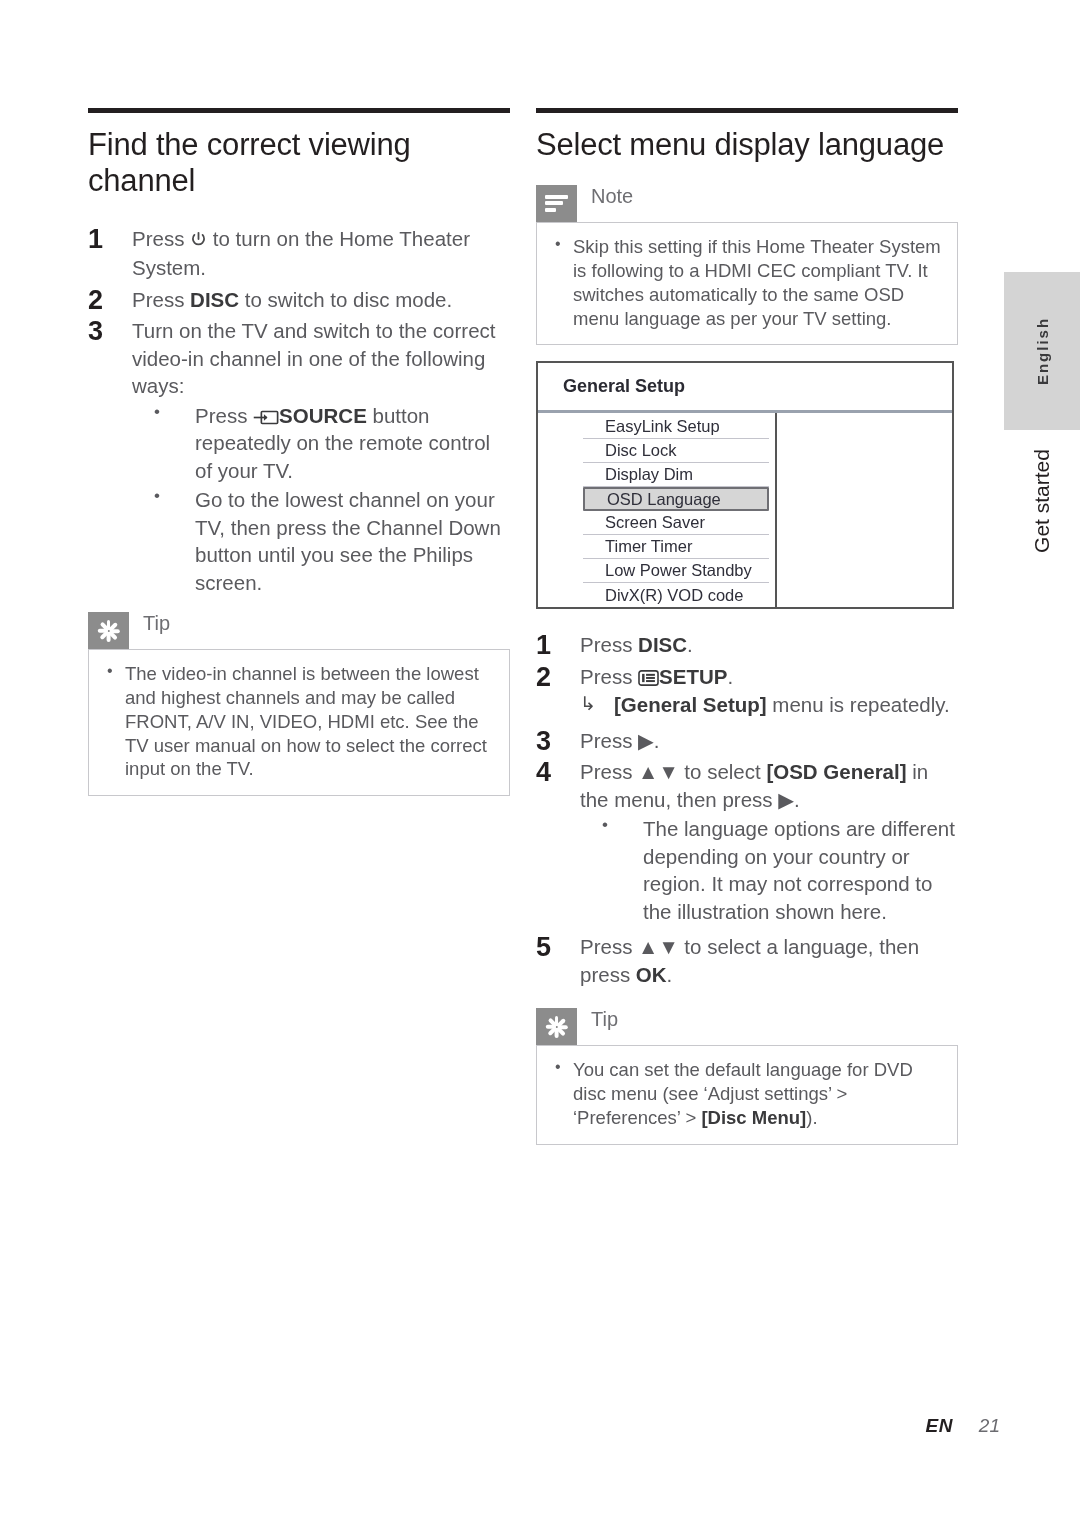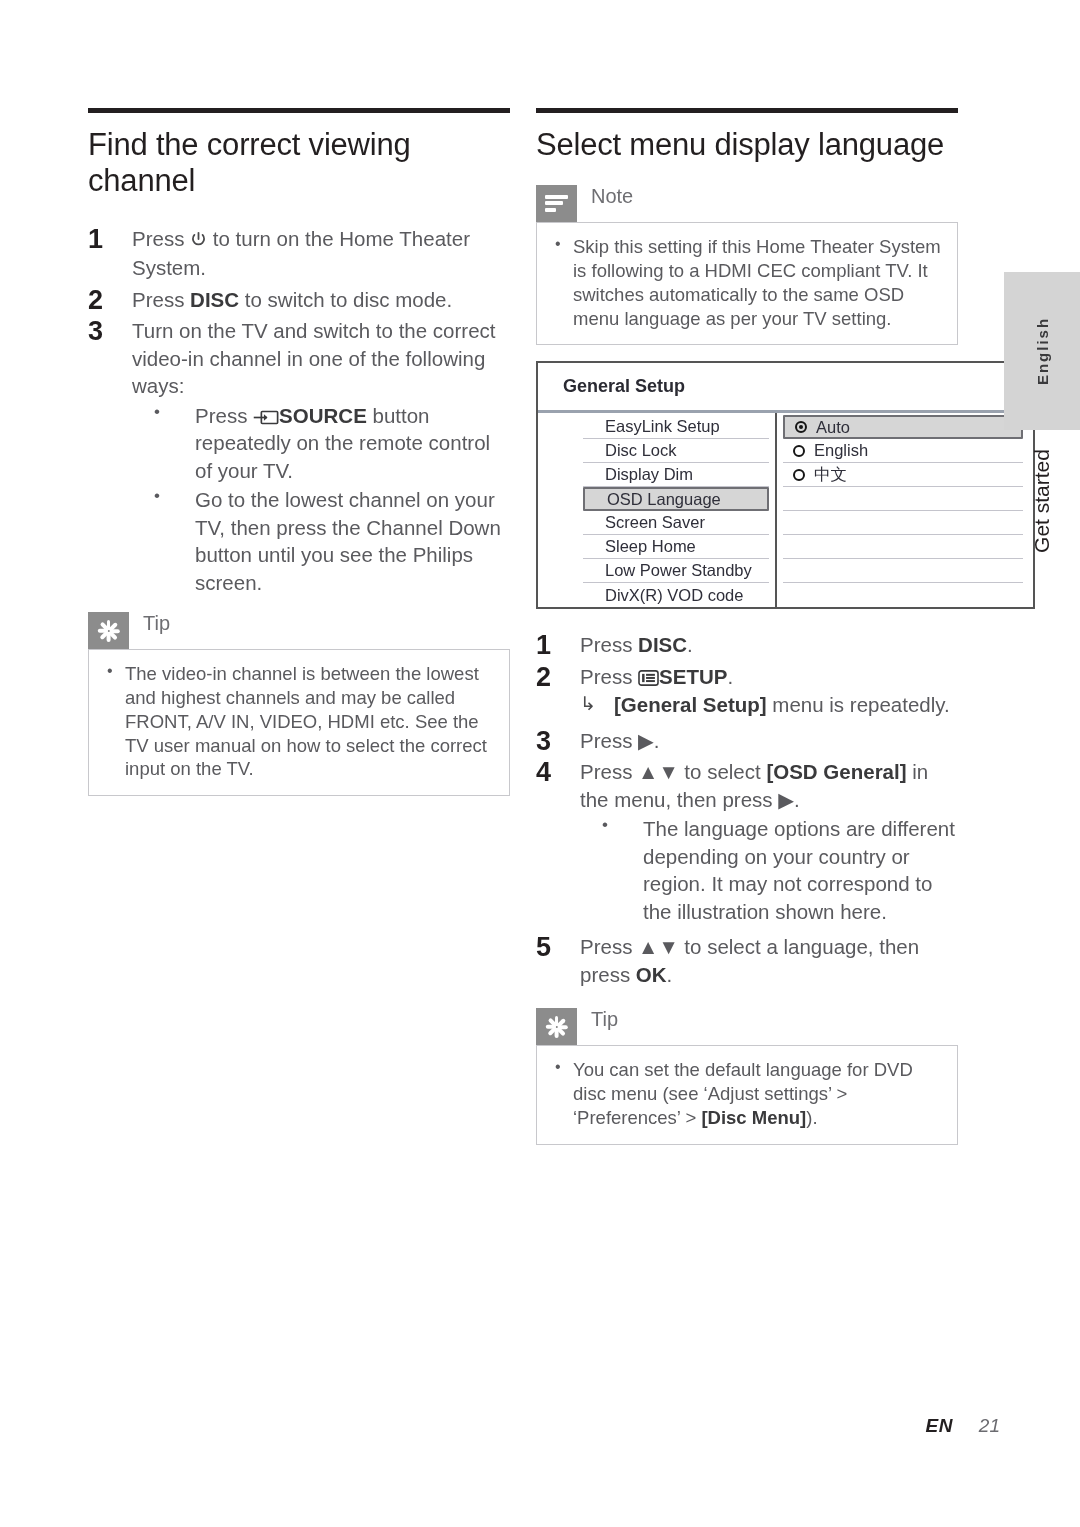--- a/index.html
+++ b/index.html
@@ -176,21 +176,21 @@
     position: absolute; left: 0;
     height: 4px; background: #fff; border-radius: 1px;
   }
   .notelines span:nth-child(1){ top: 0;    width: 23px; }
   .notelines span:nth-child(2){ top: 6.5px; width: 18px; }
   .notelines span:nth-child(3){ top: 13px;  width: 11px; }
 
   
   .osd {
     border: 2px solid #555;
-    width: 499px;
+    width: 418px;
     box-sizing: border-box;
     background: #fff;
     margin-top: 16px;
     font-family: "Liberation Sans", sans-serif;
   }
   .osd-title {
     font-size: 18px;
     font-weight: 700;
     color: #2b2b33;
     padding: 13px 0 13px 25px;
@@ -387,42 +387,23 @@
   <div class="osd">
     <div class="osd-title">General Setup</div>
     <div class="osd-sep"></div>
     <div class="osd-cols">
       <div class="osd-left">
         <div class="osd-row">EasyLink Setup</div>
         <div class="osd-row">Disc Lock</div>
         <div class="osd-row">Display Dim</div>
         <div class="osd-row sel">OSD Language</div>
         <div class="osd-row">Screen Saver</div>
-        <div class="osd-row">Sleep Home</div>
+        <div class="osd-row">Timer Timer</div>
         <div class="osd-row">Low Power Standby</div>
         <div class="osd-row" style="border-bottom:none">DivX(R) VOD code</div>
-      </div>
-      <div class="osd-right">
-        <div class="osd-row sel">
-          <span class="radio on"></span>
-            <span>Auto</span>
-        </div>
-        <div class="osd-row">
-          <span class="radio"></span>
-            <span>English</span>
-        </div>
-        <div class="osd-row">
-          <span class="radio"></span>
-            <span>中文</span>
-        </div>
-        <div class="osd-row blank">&nbsp;</div>
-        <div class="osd-row blank">&nbsp;</div>
-        <div class="osd-row blank">&nbsp;</div>
-        <div class="osd-row blank">&nbsp;</div>
-        <div class="osd-row blank" style="border-bottom:none">&nbsp;</div>
       </div>
     </div>
   </div>
 
   <ol class="steps" style="margin-top:22px">
 
     <li>
       <span class="num">1</span>
       <span>Press </span><b>DISC</b><span>.</span>
     </li>

